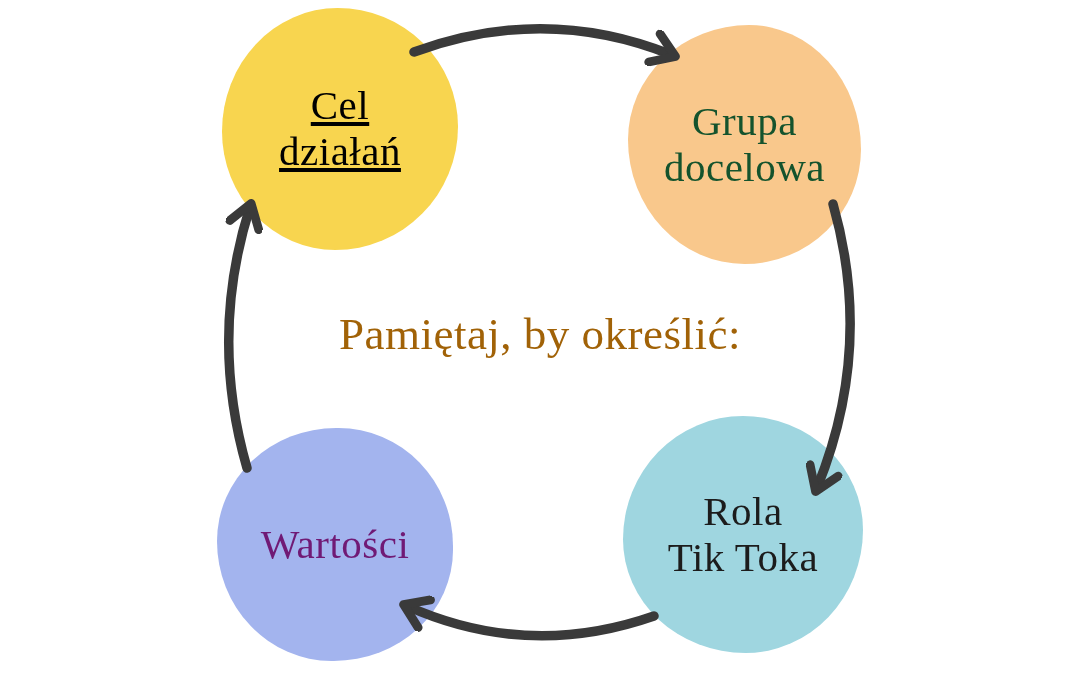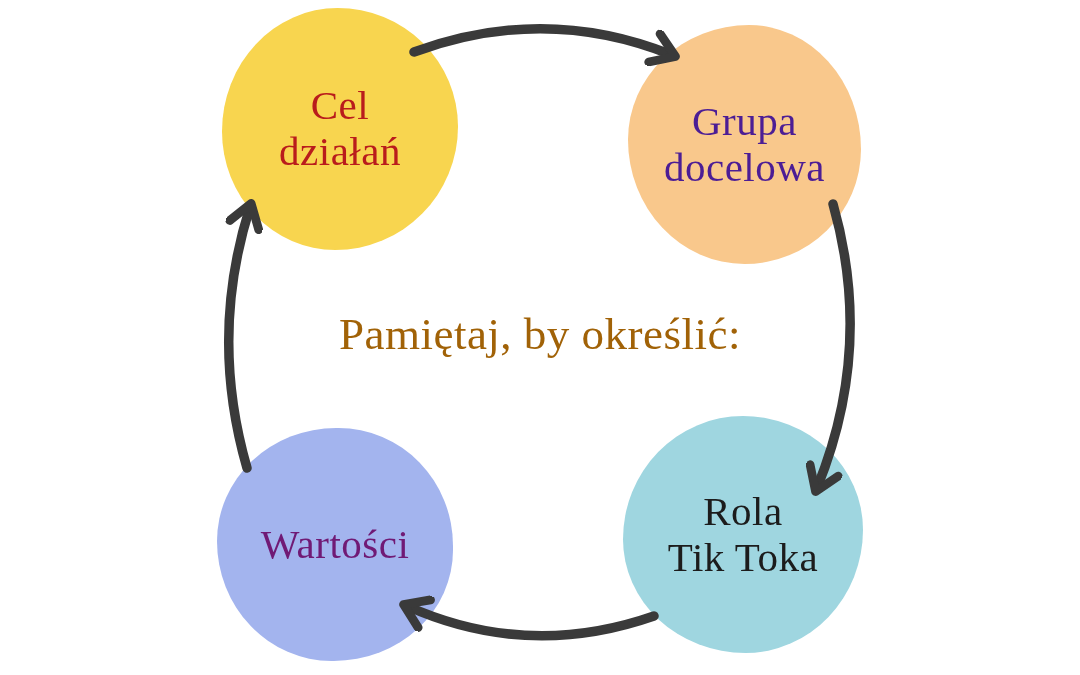--- a/index.html
+++ b/index.html
@@ -59,26 +59,26 @@
     width: 1080px; height: 675px;
     pointer-events: none;
   }
 </style>
 </head>
 <body>
 
 <div class="canvas">
 
   <div class="node node-cel" style="background: rgb(248, 213, 79);">
-    <div class="node-label" style="color: #b91c1c;">Cel
+    <div class="node-label" style="color: #000000; text-decoration: underline;">Cel
 działań</div>
   </div>
 
   <div class="node node-grupa" style="background: rgb(249, 200, 140);">
-    <div class="node-label" style="color: #4c1d95;">Grupa
+    <div class="node-label" style="color: #14532d;">Grupa
 docelowa</div>
   </div>
 
   <div class="node node-rola" style="background: rgb(159, 214, 224);">
     <div class="node-label" style="color: rgb(28, 28, 28);">Rola
 Tik Toka</div>
   </div>
 
   <div class="node node-wartosci" style="background: rgb(163, 180, 238);">
     <div class="node-label" style="color: #701a75;">Wartości</div>

